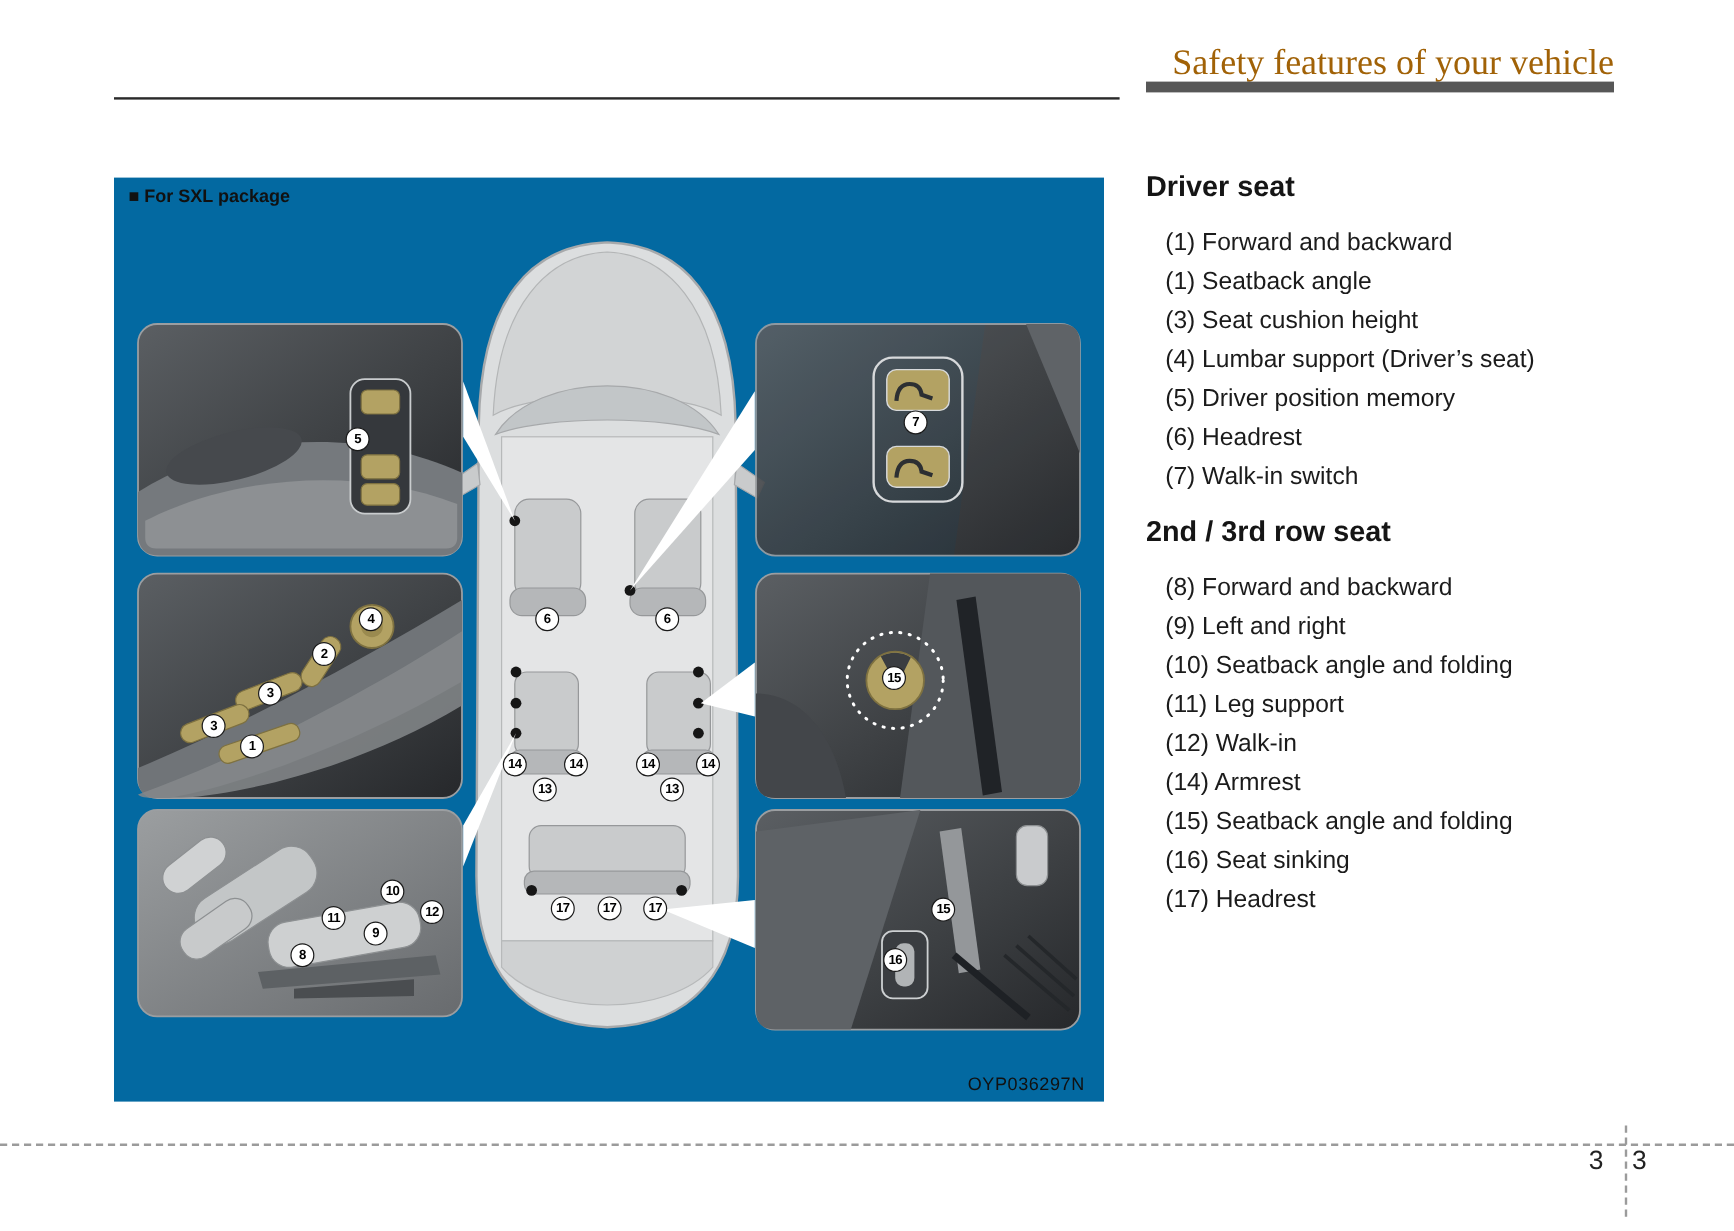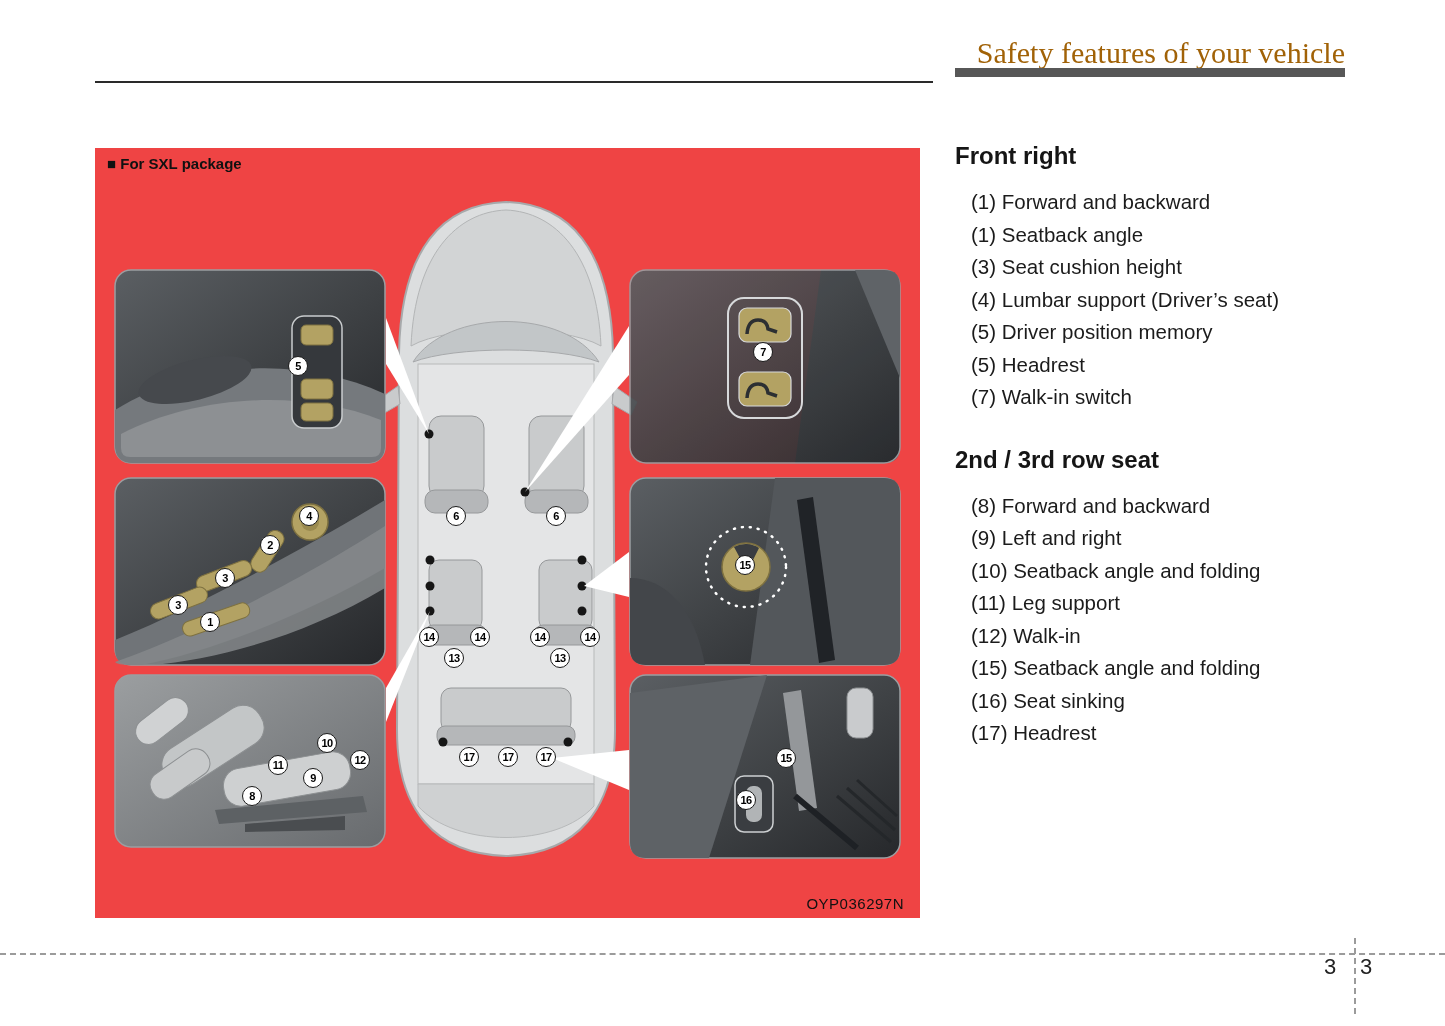--- a/index.html
+++ b/index.html
@@ -12,37 +12,37 @@
     position:absolute;top:38px;right:100px;margin:0;
     font-family:"Liberation Serif", serif;font-weight:400;
     font-size:30px;line-height:30px;color:#a16207;
   }
   .header-bar{position:absolute;left:955px;top:68px;width:390px;height:9px;background:#575757;}
   .header-rule{position:absolute;left:95px;top:81px;width:838px;height:2px;background:#2a2a2a;}
 
   
   .figure-panel{
     position:absolute;left:95px;top:148px;width:825px;height:770px;
-    background:#ef4444;
+    background:#0369a1;
   }
   .package-label{position:absolute;left:12px;top:7px;font-size:15px;font-weight:bold;color:#111;}
   .figure-code{position:absolute;right:16px;bottom:6px;font-size:15px;color:#111;letter-spacing:.5px;}
   .diagram-svg{position:absolute;left:0;top:0;width:825px;height:770px;}
 
   .marker{
     position:absolute;width:20px;height:20px;margin:-10px 0 0 -10px;
     border-radius:50%;background:#ffffff;border:1.5px solid #1a1a1a;
     box-sizing:border-box;display:flex;align-items:center;justify-content:center;
     font-size:11px;font-weight:bold;color:#000;letter-spacing:-0.5px;
   }
 
   
   .legend{position:absolute;left:955px;top:142px;width:440px;color:#1b1b1b;}
   .legend-heading{margin:0 0 12px 0;font-size:24px;line-height:28px;font-weight:bold;color:#151515;}
-  .legend-heading.second{margin-top:32px;}
+  .legend-heading.second{margin-top:16px;}
   .legend-list{list-style:none;margin:16px;padding:0;}
   .legend-list li{font-size:20.5px;line-height:32.5px;white-space:nowrap;}
 
   
   .footer-dash{position:absolute;left:0;top:953px;width:1445px;border-top:2px dashed #9b9b9b;}
   .footer-vdash{position:absolute;left:1354px;top:938px;height:76px;border-left:2px dashed #9b9b9b;}
   .chapter-num{position:absolute;left:1324px;top:954px;font-size:22px;color:#222;}
   .page-num{position:absolute;left:1360px;top:954px;font-size:22px;color:#222;}
 </style>
 </head>
@@ -213,37 +213,38 @@
     <div class="marker" style="left:359px;top:510px">13</div>
     <div class="marker" style="left:465px;top:510px">13</div>
     <div class="marker" style="left:374px;top:609px">17</div>
     <div class="marker" style="left:413px;top:609px">17</div>
     <div class="marker" style="left:451px;top:609px">17</div>
 
     <div class="figure-code">OYP036297N</div>
   </div>
 
   <aside class="legend">
-    <h2 class="legend-heading">Front right</h2>
+    <h2 class="legend-heading">Driver seat</h2>
     <ul class="legend-list">
       <li>(1) Forward and backward</li>
       <li>(1) Seatback angle</li>
       <li>(3) Seat cushion height</li>
       <li>(4) Lumbar support (Driver’s seat)</li>
       <li>(5) Driver position memory</li>
-      <li>(5) Headrest</li>
+      <li>(6) Headrest</li>
       <li>(7) Walk-in switch</li>
     </ul>
     <h2 class="legend-heading second">2nd / 3rd row seat</h2>
     <ul class="legend-list">
       <li>(8) Forward and backward</li>
       <li>(9) Left and right</li>
       <li>(10) Seatback angle and folding</li>
       <li>(11) Leg support</li>
       <li>(12) Walk-in</li>
+      <li>(14) Armrest</li>
       <li>(15) Seatback angle and folding</li>
       <li>(16) Seat sinking</li>
       <li>(17) Headrest</li>
     </ul>
   </aside>
 
   <div class="footer-dash"></div>
   <div class="footer-vdash"></div>
   <div class="chapter-num">3</div>
   <div class="page-num">3</div>

